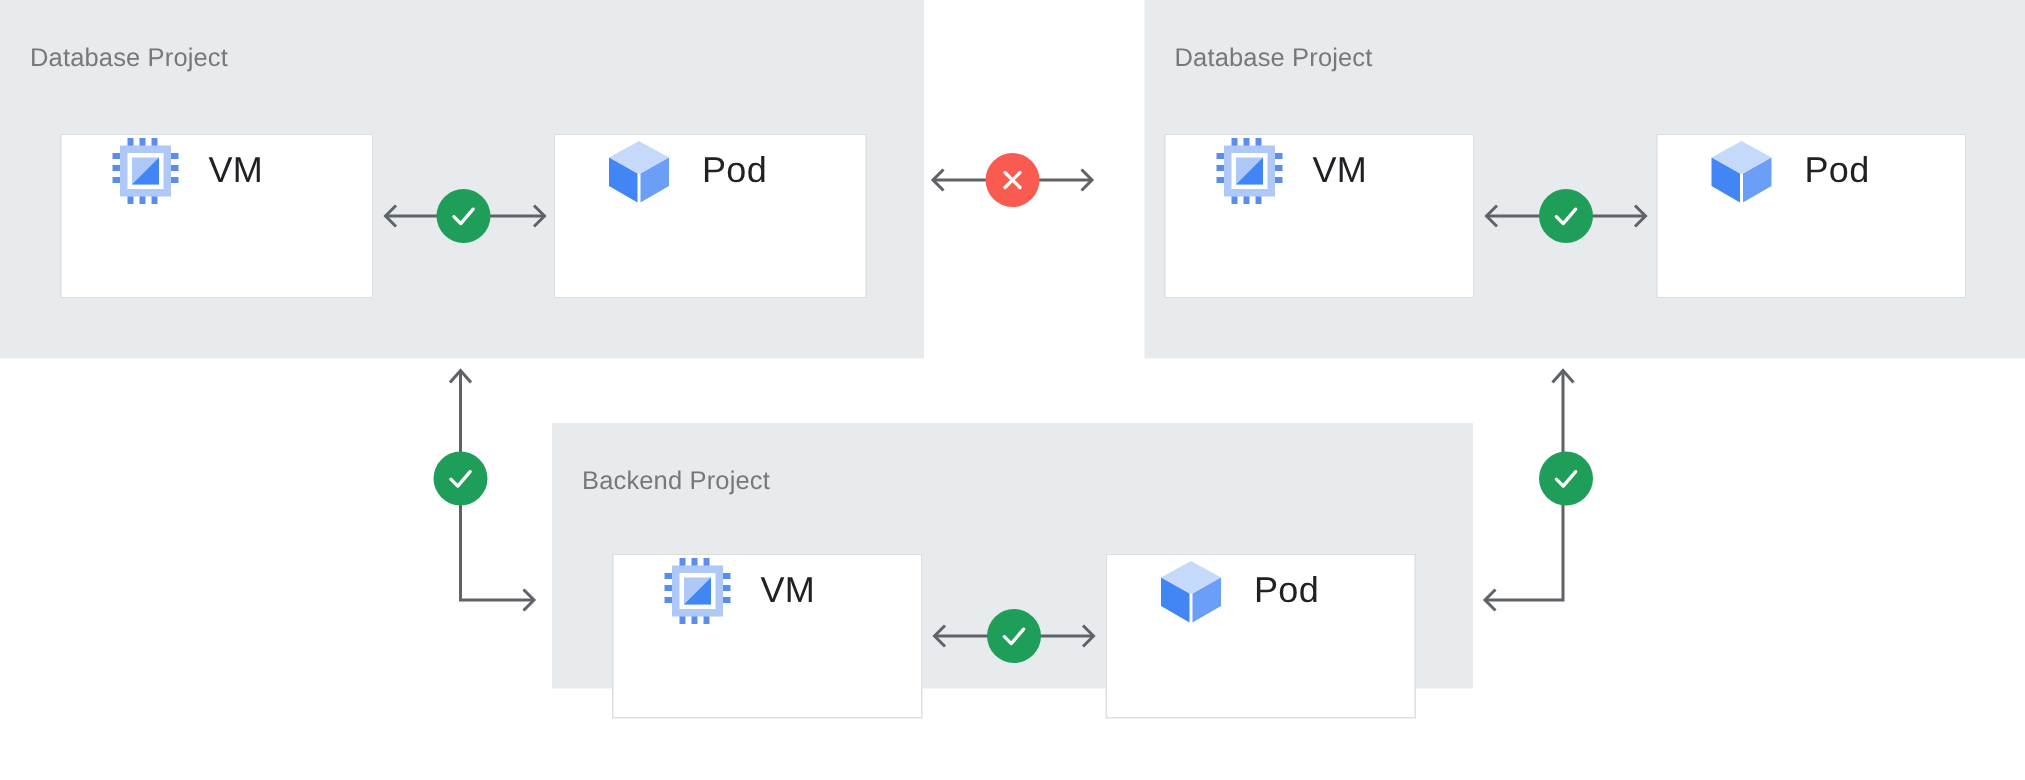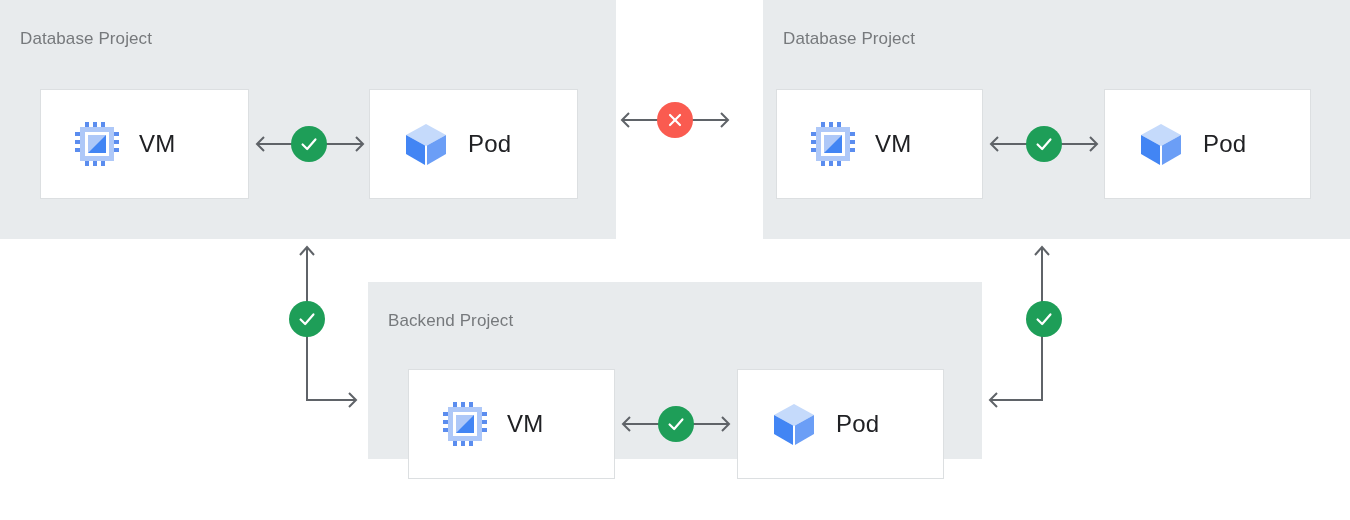--- a/index.html
+++ b/index.html
@@ -39,21 +39,21 @@
   #panel-database { left: 735px; top: 0px;   width: 615px; height: 239px; margin-left: 28px; }
   #panel-backend  { left: 368px; top: 282px; width: 614px; height: 177px; }
 
   
   .card {
     position: absolute;
     background: #ffffff;
     border: 1px solid #dcdfe1;
     box-sizing: border-box;
     display: flex;
-    align-items: center;
+    align-items: flex-start;
   }
   .card-inner {
     display: flex;
     align-items: center;
     gap: 18px;
     padding-left: 32px;
   }
   .card-label {
     font-size: 24px;
     color: #202124;

